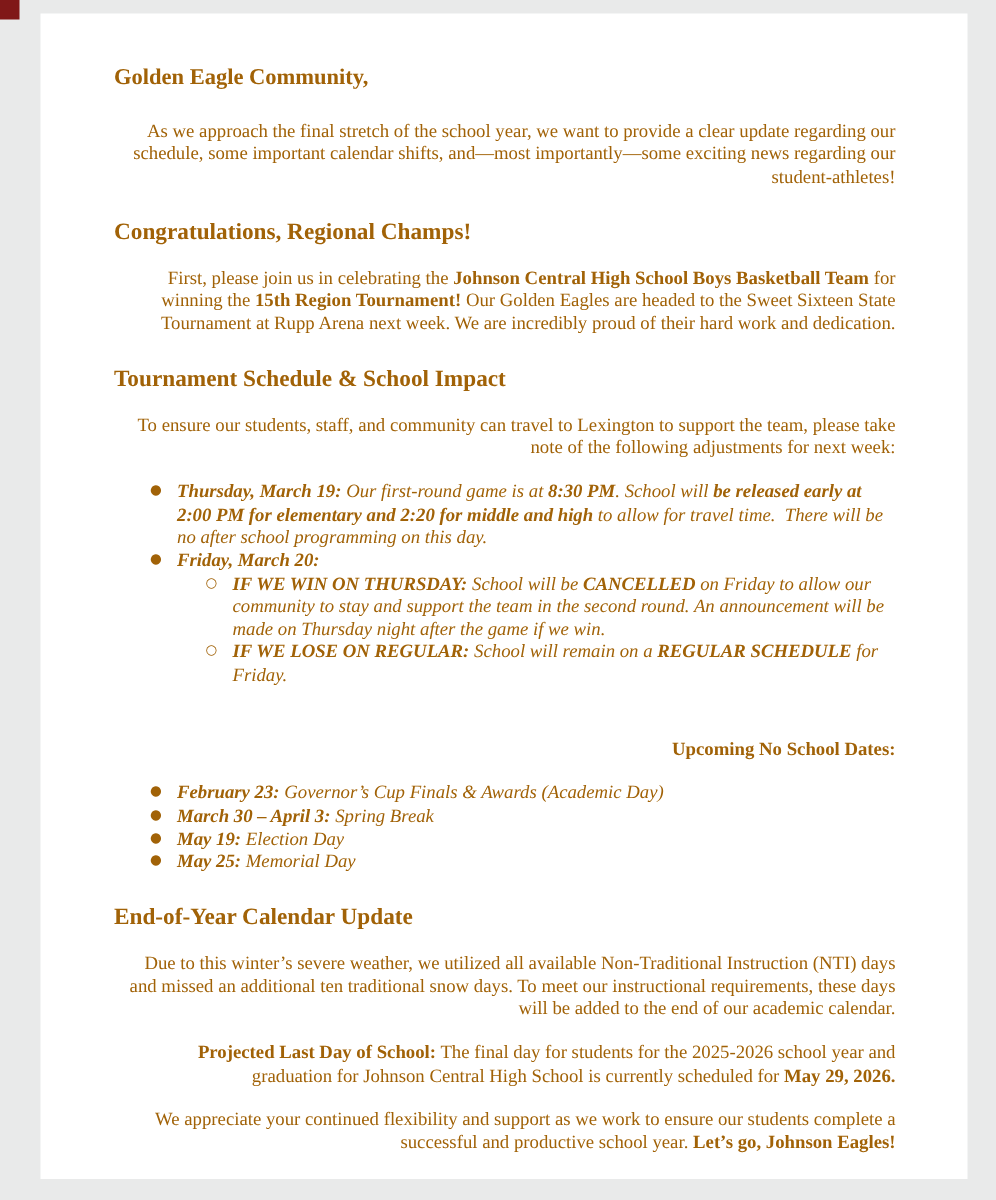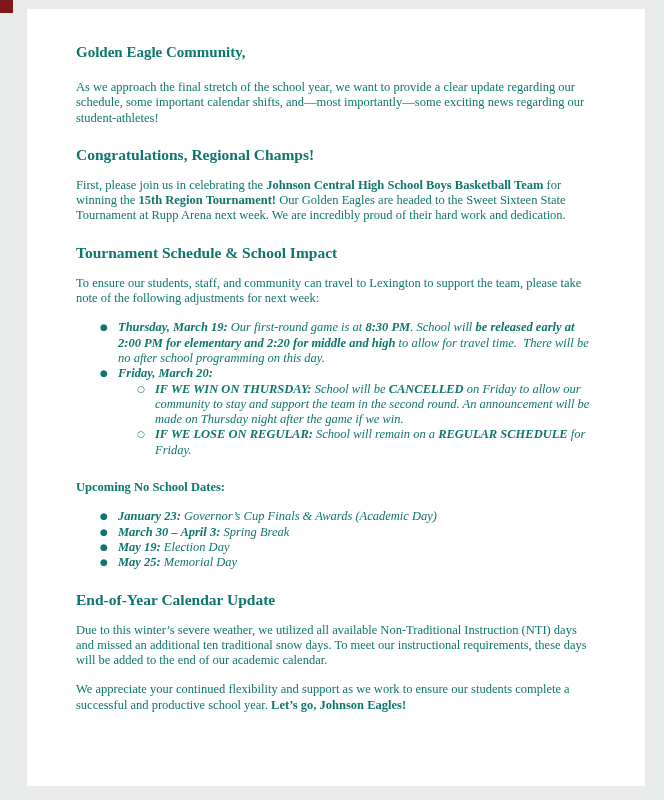--- a/index.html
+++ b/index.html
@@ -28,40 +28,40 @@
   }
   .doc .b { font-weight:bold; }
   .title {
     font-size:15px; font-weight:bold; line-height:19px;
     margin:0 0 18px 0;
   }
   .heading {
     font-size:15.5px; font-weight:bold; line-height:19px;
     margin:19px 0 12px 0;
   }
-  .para { margin:14px 0; white-space:pre-wrap; }
-  .para.mt-lg { margin-top:22px; }
+  .para { margin:14px 0; white-space:pre-wrap;text-align:right; }
+  .para.mt-lg { margin-top:34px; }
   .list { margin:10px 0 14px 0; }
   .li { display:flex; align-items:flex-start; }
   .li.lvl1 { padding-left:24px; }
   .li.lvl2 { padding-left:61px; }
   .li .bullet {
     flex:none; width:18px;
     font-size:9px; line-height:15.3px;
     font-family:"DejaVu Sans", sans-serif;
   }
   .li .li-text { flex:1; white-space:pre-wrap; line-height:15.3px;font-style:italic; }
 </style>
 </head>
 <body style="background: rgb(233, 234, 234);">
 
 <div class="screen">
   <div class="corner-marker" style="background: rgb(128, 24, 24);"></div>
   <div class="paper" style="background: rgb(255, 255, 255);">
-    <div class="doc" style="color: #0f766e;">
+    <div class="doc" style="color: #a16207;">
         <div class="title"><span class="b">Golden Eagle Community,</span></div>
         <p class="para"><span>As we approach the final stretch of the school year, we want to provide a clear update regarding our schedule, some important calendar shifts, and—most importantly—some exciting news regarding our student-athletes!</span></p>
         <div class="heading"><span class="b">Congratulations, Regional Champs!</span></div>
         <p class="para"><span>First, please join us in celebrating the </span><span class="b">Johnson Central High School Boys Basketball Team</span><span> for winning the </span><span class="b">15th Region Tournament!</span><span> Our Golden Eagles are headed to the Sweet Sixteen State Tournament at Rupp Arena next week. We are incredibly proud of their hard work and dedication.</span></p>
         <div class="heading"><span class="b">Tournament Schedule &amp; School Impact</span></div>
         <p class="para"><span>To ensure our students, staff, and community can travel to Lexington to support the team, please take note of the following adjustments for next week:</span></p>
         <div class="list">
           <div class="li lvl1">
             <span class="bullet">●</span>
             <div class="li-text"><span class="b">Thursday, March 19:</span><span> Our first-round game is at </span><span class="b">8:30 PM</span><span>. School will </span><span class="b">be released early at 2:00 PM for elementary and 2:20 for middle and high</span><span> to allow for travel time.  There will be no after school programming on this day.</span></div>
@@ -76,33 +76,34 @@
           </div>
           <div class="li lvl2">
             <span class="bullet">○</span>
             <div class="li-text"><span class="b">IF WE LOSE ON REGULAR:</span><span> School will remain on a </span><span class="b">REGULAR SCHEDULE</span><span> for Friday.</span></div>
           </div>
         </div>
         <p class="para mt-lg"><span class="b">Upcoming No School Dates:</span></p>
         <div class="list">
           <div class="li lvl1">
             <span class="bullet">●</span>
-            <div class="li-text"><span class="b">January 23:</span><span> Governor’s Cup Finals &amp; Awards (Academic Day)</span></div>
+            <div class="li-text"><span class="b">February 23:</span><span> Governor’s Cup Finals &amp; Awards (Academic Day)</span></div>
           </div>
           <div class="li lvl1">
             <span class="bullet">●</span>
             <div class="li-text"><span class="b">March 30 – April 3:</span><span> Spring Break</span></div>
           </div>
           <div class="li lvl1">
             <span class="bullet">●</span>
             <div class="li-text"><span class="b">May 19:</span><span> Election Day</span></div>
           </div>
           <div class="li lvl1">
             <span class="bullet">●</span>
             <div class="li-text"><span class="b">May 25:</span><span> Memorial Day</span></div>
           </div>
         </div>
         <div class="heading"><span class="b">End-of-Year Calendar Update</span></div>
         <p class="para"><span>Due to this winter’s severe weather, we utilized all available Non-Traditional Instruction (NTI) days and missed an additional ten traditional snow days. To meet our instructional requirements, these days will be added to the end of our academic calendar.</span></p>
+        <p class="para"><span class="b">Projected Last Day of School:</span><span> The final day for students for the 2025-2026 school year and graduation for Johnson Central High School is currently scheduled for </span><span class="b">May 29, 2026.</span></p>
         <p class="para"><span>We appreciate your continued flexibility and support as we work to ensure our students complete a successful and productive school year. </span><span class="b">Let’s go, Johnson Eagles!</span></p>
       </div>
   </div>
 </div>
 
 </body></html>

